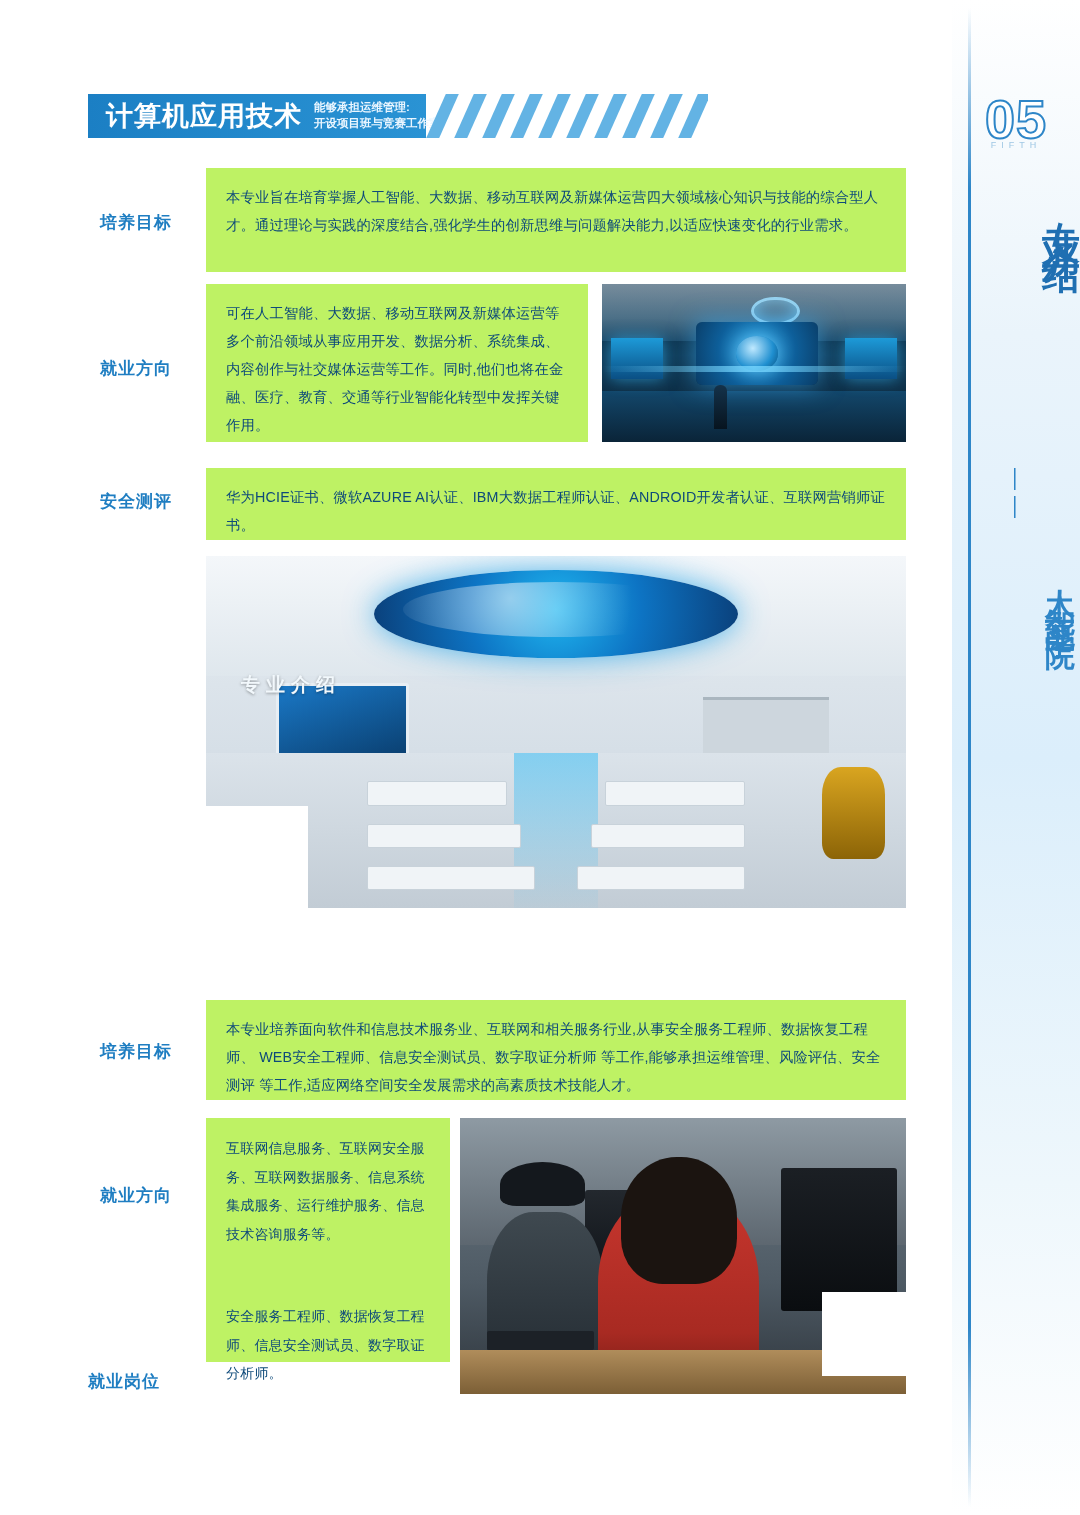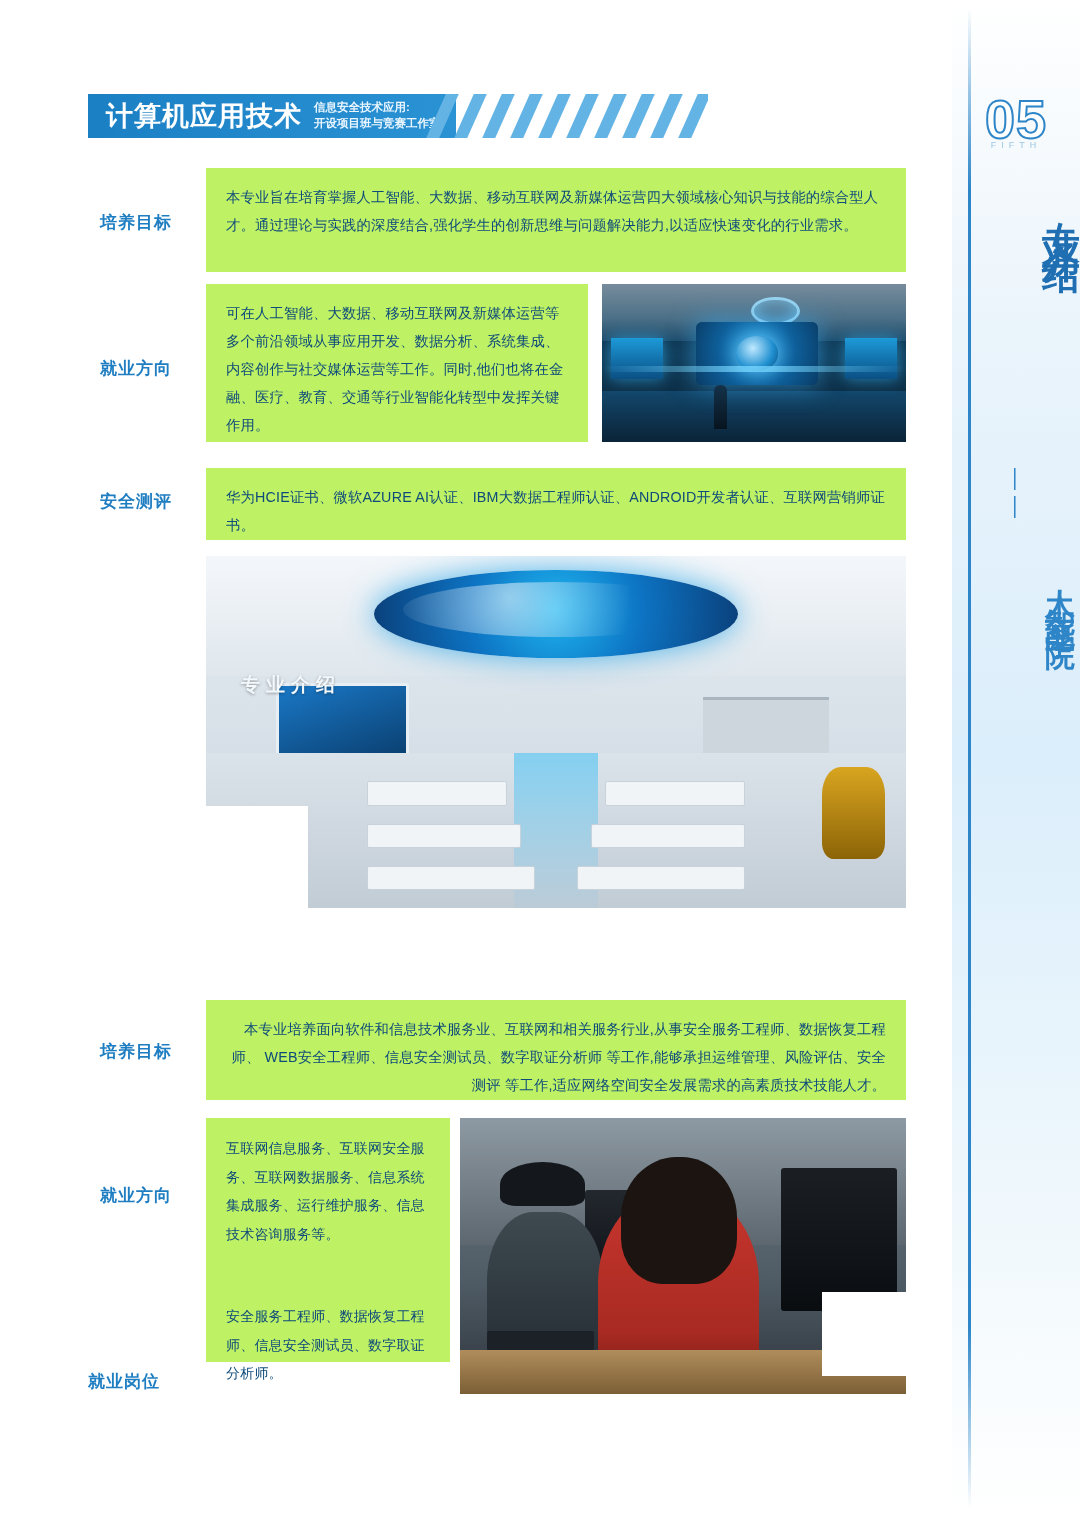--- a/index.html
+++ b/index.html
@@ -325,24 +325,24 @@
   <div class="sidebar">
     <div class="sidebar-rule"></div>
     <div class="page-number">05</div>
     <div class="page-number-sub">FIFTH</div>
     <div class="sidebar-title">专业介绍</div>
     <div class="sidebar-dash">——</div>
     <div class="sidebar-sub">人工智能学院</div>
   </div>
 
   <div class="section-head" style="left:88px; top:94px; width:620px;">
-    <div class="head-band" style="width:368px;">
+    <div class="head-band" style="width:338px;">
       <span class="head-title">计算机应用技术</span>
       <span class="head-sub">
-        <span>信息安全技术应用:</span><br>
+        <span>能够承担运维管理:</span><br>
         <span>开设项目班与竞赛工作室</span>
       </span>
     </div>
     <div class="stripes" style="left:338px; width:282px;">
       <i style="left:10px;"></i>
         <i style="left:38px;"></i>
         <i style="left:66px;"></i>
       <i style="left:94px;"></i>
         <i style="left:122px;"></i>
         <i style="left:150px;"></i>
@@ -412,21 +412,21 @@
       <i></i><i class="w"></i><i></i><i></i><i></i><i class="w"></i><i></i><i></i><i class="w"></i><i></i><i class="w"></i><i></i><i></i><i class="w"></i><i class="w"></i><i></i><i></i><i></i><i></i><i class="w"></i><i></i>
       <i></i><i class="w"></i><i></i><i></i><i></i><i class="w"></i><i></i><i class="w"></i><i></i><i class="w"></i><i></i><i class="w"></i><i></i><i></i><i></i><i class="w"></i><i></i><i class="w"></i><i></i><i></i><i></i>
       <i></i><i class="w"></i><i></i><i></i><i></i><i class="w"></i><i></i><i></i><i class="w"></i><i></i><i></i><i class="w"></i><i></i><i class="w"></i><i></i><i></i><i class="w"></i><i></i><i></i><i class="w"></i><i></i>
       <i></i><i class="w"></i><i class="w"></i><i class="w"></i><i class="w"></i><i class="w"></i><i></i><i class="w"></i><i></i><i></i><i class="w"></i><i></i><i></i><i></i><i class="w"></i><i></i><i></i><i class="w"></i><i></i><i></i><i class="w"></i>
       <i></i><i></i><i></i><i></i><i></i><i></i><i></i><i class="w"></i><i></i><i class="w"></i><i></i><i class="w"></i><i></i><i class="w"></i><i></i><i></i><i></i><i></i><i class="w"></i><i></i><i></i>
     </div>
   </div>
 
 
   <div class="row-label" style="left:100px; top:1040px;">培养目标</div>
-  <div class="panel" style="left:206px; top:1000px; width:700px; height:100px;text-align:right;">本专业培养面向软件和信息技术服务业、互联网和相关服务行业,从事安全服务工程师、数据恢复工程师、 WEB安全工程师、信息安全测试员、数字取证分析师 等工作,能够承担运维管理、风险评估、安全测评 等工作,适应网络空间安全发展需求的高素质技术技能人才。</div>
+  <div class="panel" style="left:206px; top:1000px; width:700px; height:100px;">本专业培养面向软件和信息技术服务业、互联网和相关服务行业,从事安全服务工程师、数据恢复工程师、 WEB安全工程师、信息安全测试员、数字取证分析师 等工作,能够承担运维管理、风险评估、安全测评 等工作,适应网络空间安全发展需求的高素质技术技能人才。</div>
 
   <div class="row-label" style="left:100px; top:1184px;">就业方向</div>
   <div class="panel small" style="left:206px; top:1118px; width:244px; height:171px;">互联网信息服务、互联网安全服务、互联网数据服务、信息系统集成服务、运行维护服务、信息技术咨询服务等。</div>
 
   <div class="row-label" style="left:88px; top:1334px;margin-top:36px;">就业岗位</div>
   <div class="panel small" style="left:206px; top:1286px; width:244px; height:76px;">安全服务工程师、数据恢复工程师、信息安全测试员、数字取证分析师。</div>
 
   <div class="photo p3" style="left:460px; top:1118px; width:446px; height:276px;">
     <div class="wallp"></div>
     <div class="monitor"></div>

